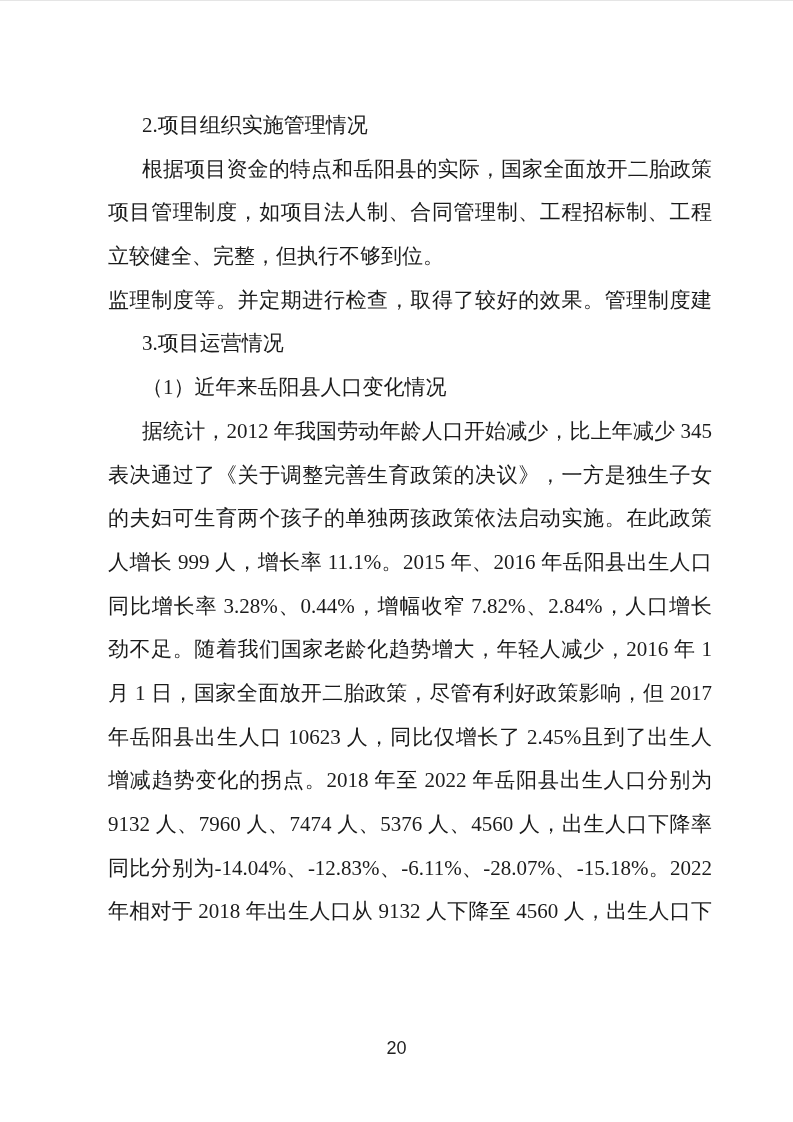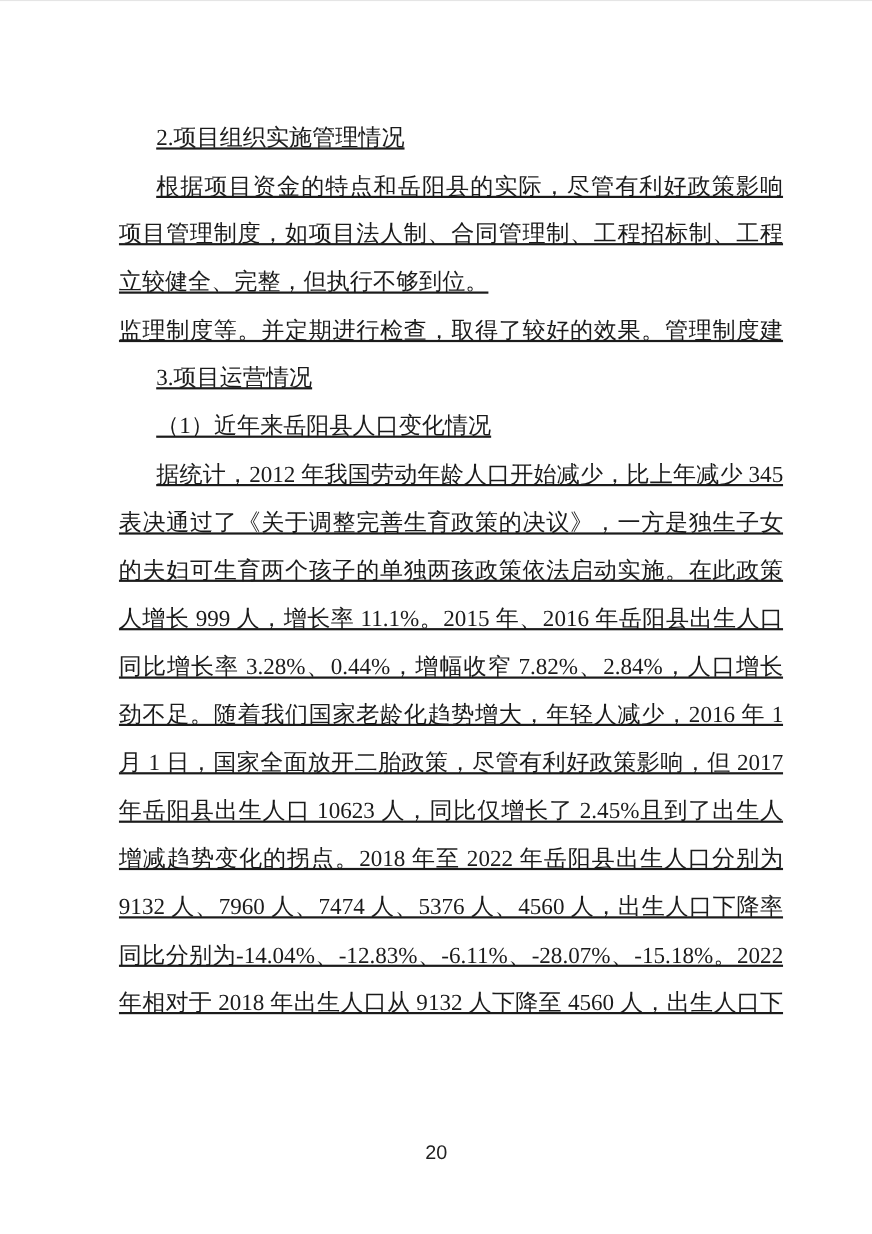--- a/index.html
+++ b/index.html
@@ -28,21 +28,20 @@
     width: 604px;
     color: #1b1b1b;
     font-size: 21px;
   }
   .line {
     height: 43.7px;
     line-height: 43.7px;
     overflow: hidden;
     text-align: left;
     white-space: nowrap;
-    text-decoration: underline;
   }
   .line.justify {
     white-space: normal;
     text-align: justify;
     text-align-last: justify;
     text-justify: inter-character;
   }
   .line.indent {
     padding-left: 34px;
   }
@@ -57,21 +56,21 @@
     color: #222222;
   }
 </style>
 </head>
 <body>
 
 <div class="page">
   <div class="top-edge"></div>
   <div class="text-block">
       <div class="line indent">2.项目组织实施管理情况</div>
-      <div class="line indent justify">根据项目资金的特点和岳阳县的实际，尽管有利好政策影响</div>
+      <div class="line indent justify">根据项目资金的特点和岳阳县的实际，国家全面放开二胎政策</div>
       <div class="line justify">项目管理制度，如项目法人制、合同管理制、工程招标制、工程</div>
       <div class="line">立较健全、完整，但执行不够到位。</div>
       <div class="line justify">监理制度等。并定期进行检查，取得了较好的效果。管理制度建</div>
       <div class="line indent">3.项目运营情况</div>
       <div class="line indent">（1）近年来岳阳县人口变化情况</div>
       <div class="line indent justify">据统计，2012 年我国劳动年龄人口开始减少，比上年减少 345</div>
       <div class="line justify">表决通过了《关于调整完善生育政策的决议》，一方是独生子女</div>
       <div class="line justify">的夫妇可生育两个孩子的单独两孩政策依法启动实施。在此政策</div>
       <div class="line justify">人增长 999 人，增长率 11.1%。2015 年、2016 年岳阳县出生人口</div>
       <div class="line justify">同比增长率 3.28%、0.44%，增幅收窄 7.82%、2.84%，人口增长后</div>

